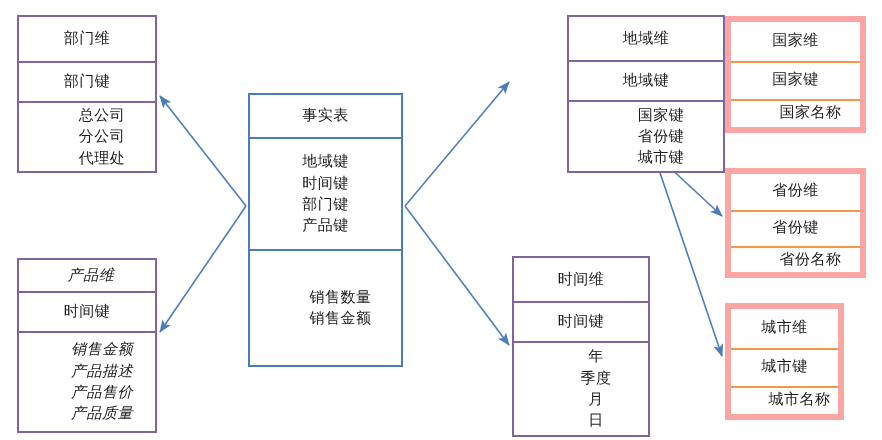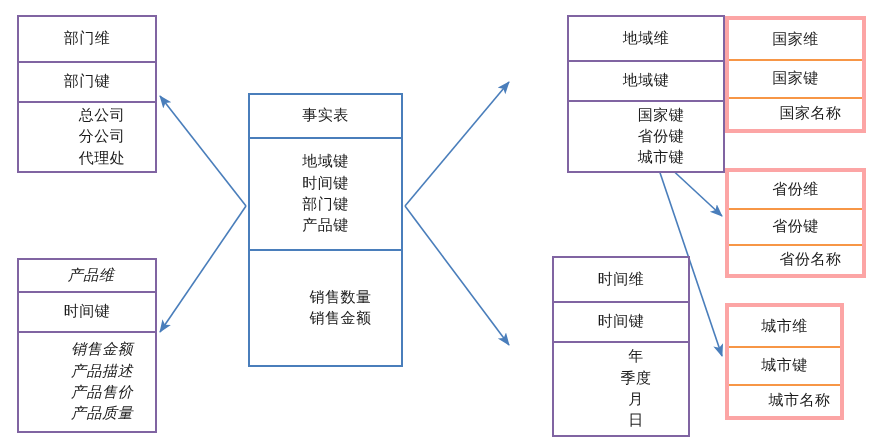--- a/index.html
+++ b/index.html
@@ -16,21 +16,21 @@
   .entity{
     position:absolute;
     box-sizing:border-box;
     background:#ffffff;
     display:flex;
     flex-direction:column;
     z-index:2;
   }
   .entity.purple{border:2px solid #8064A2;}
   .entity.blue{border:2px solid #4A7EBB;}
-  .entity.orange{border:4px solid #fca5a5;}
+  .entity.orange{border:6px solid #fca5a5;font-family:Liberation Mono, monospace;}
 
   .sec{
     box-sizing:border-box;
     display:flex;
     flex-direction:column;
     align-items:center;
     justify-content:center;
     text-align:center;
     color:#1a1a1a;
     font-size:15px;
@@ -122,21 +122,21 @@
     <div class="sec keys" style="height:40px;">
       <span class="line">地域键</span>
     </div>
     <div class="sec body">
       <span class="line">国家键</span>
       <span class="line">省份键</span>
       <span class="line">城市键</span>
     </div>
   </div>
 
-  <div class="entity purple" style="left:512px;top:256px;width:138px;height:181px;margin-left:40px;">
+  <div class="entity purple" style="left:512px;top:256px;width:138px;height:181px;">
     <div class="sec title" style="height:43px;">
       <span class="line">时间维</span>
     </div>
     <div class="sec keys" style="height:40px;">
       <span class="line">时间键</span>
     </div>
     <div class="sec body">
       <span class="line">年</span>
       <span class="line">季度</span>
       <span class="line">月</span>

